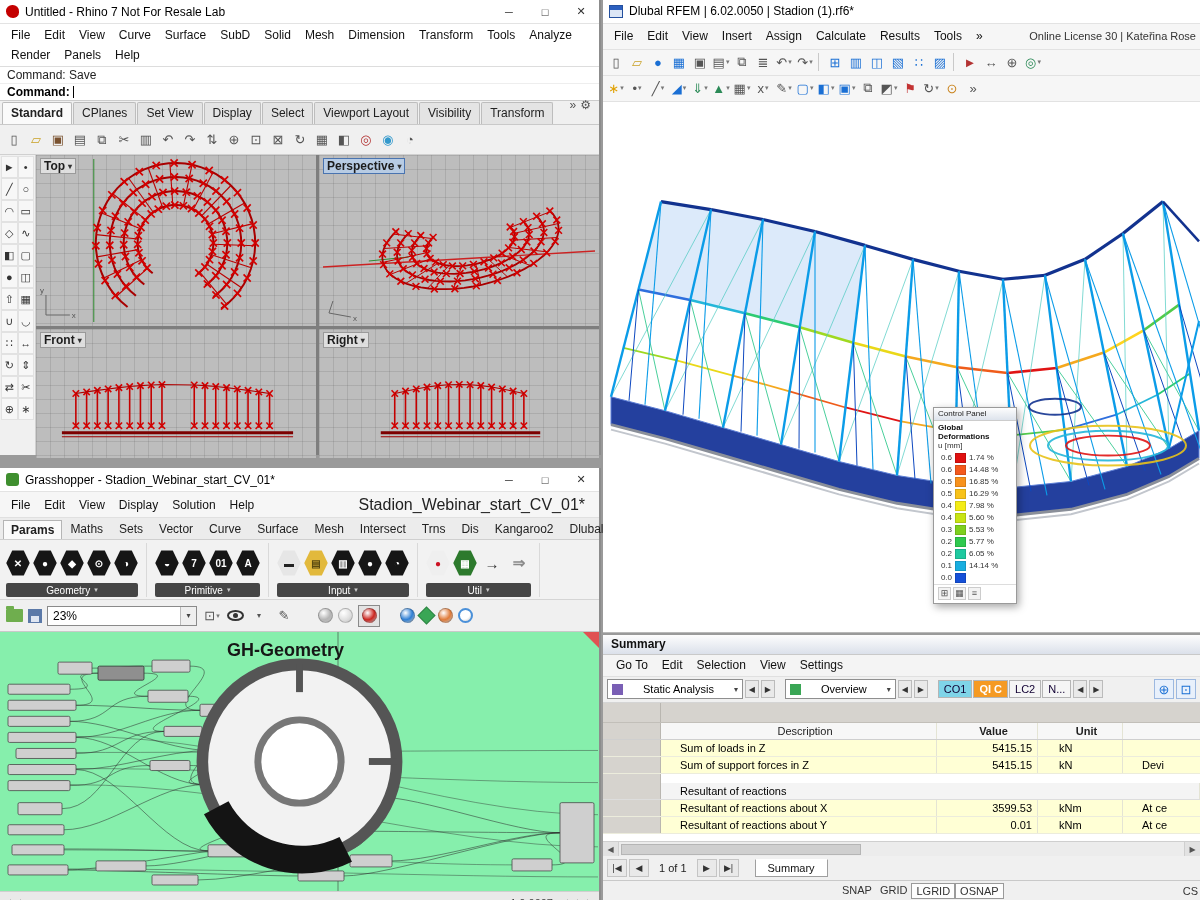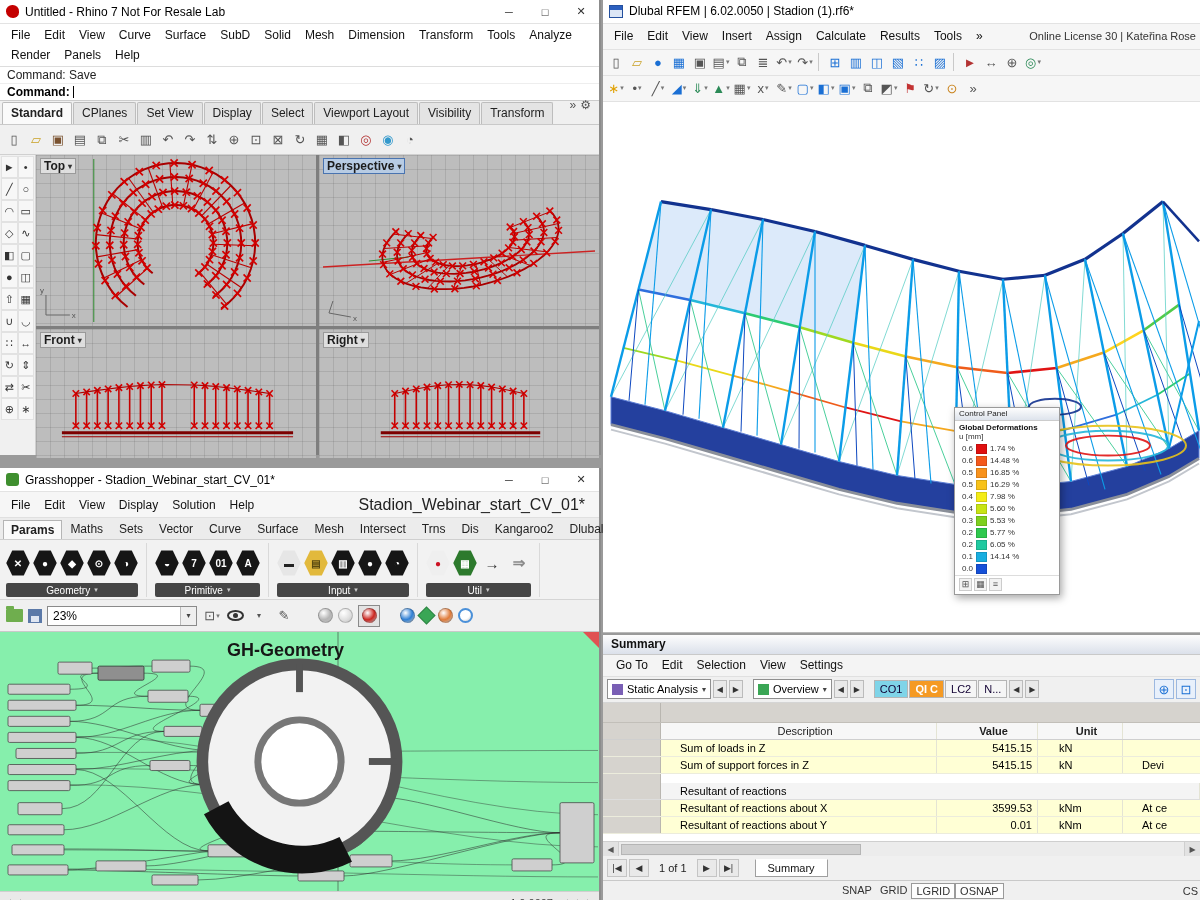--- a/index.html
+++ b/index.html
@@ -78,36 +78,36 @@
 
   
   .rfem{position:absolute;left:603px;top:0;width:597px;height:900px;background:#f0f0f0;display:flex;flex-direction:column;}
   .rfem-logo{width:14px;height:13px;background:linear-gradient(#2b5fbf 40%,#dce6f5 40%);border:1px solid #24509e;}
   .rfem-menu{height:26px;background:#f6f6f6;display:flex;align-items:center;font-size:12px;padding:0 4px;border-bottom:1px solid #e2e2e2;}
   .rfem-license{margin-left:auto;font-size:11px;color:#333;white-space:nowrap;overflow:hidden;}
   .rfem-tb{height:26px;background:#f6f6f6;display:flex;align-items:center;gap:1px;padding:0 3px;border-bottom:1px solid #e2e2e2;}
   .rfem-view{position:relative;height:532px;background:#fff;overflow:hidden;border-bottom:1px solid #b9b9b9;}
   .rfem-view svg{position:absolute;inset:0;width:100%;height:100%;}
 
-  .ctrl-panel{position:absolute;left:351px;top:305px;width:106px;background:#fff;border:1px solid #9a9a9a;box-shadow:2px 3px 8px rgba(0,0,0,.35);font-size:8px;}
+  .ctrl-panel{position:absolute;left:330px;top:305px;width:84px;background:#fff;border:1px solid #9a9a9a;box-shadow:2px 3px 8px rgba(0,0,0,.35);font-size:8px;}
   .cp-title{height:13px;background:linear-gradient(#fdfdfd,#dde3ec);border-bottom:1px solid #ccc;display:flex;align-items:center;padding:0 4px;font-size:8px;color:#222;}
   .cp-caption{padding:2px 4px 0;font-weight:bold;color:#111;font-size:8px;}
   .cp-unit{padding:0 4px 2px;color:#333;font-size:8px;}
   .legend-row{display:flex;align-items:center;height:12px;padding:0 4px;gap:3px;}
   .lg-tick{width:14px;text-align:right;color:#333;}
   .lg-swatch{width:11px;height:10px;background:var(--c,#888);border:1px solid #00000022;}
   .lg-pct{flex:1;color:#333;}
   .cp-foot{display:flex;gap:2px;padding:2px 4px 3px;border-top:1px solid #ddd;}
   .cp-foot .ticon{min-width:13px;height:13px;font-size:9px;border:1px solid #ccc;background:#f3f3f3;}
 
   .summary{height:248px;background:#f0f0f0;display:flex;flex-direction:column;border-top:2px solid #9a9a9a;}
   .sum-cap{height:20px;background:linear-gradient(#fdfdfd,#dbe0ea);font-size:12px;font-weight:bold;color:#111;display:flex;align-items:center;padding:0 8px;border-bottom:1px solid #c9c9c9;}
   .sum-menu{height:22px;display:flex;align-items:center;font-size:12px;padding:0 6px;background:#f4f4f4;border-bottom:1px solid #e0e0e0;}
   .sum-tb{height:26px;display:flex;align-items:center;gap:2px;padding:0 4px;background:#f0f0f0;border-bottom:1px solid #d5d5d5;font-size:11px;}
-  .dropdown{border:1px solid #8f8f8f;background:#fff;height:20px;display:flex;align-items:center;padding:0 4px;gap:4px;}
+  .dropdown{border:1px solid #8f8f8f;background:#fff;height:20px;display:flex;align-items:center;padding:0 4px;gap:20px;}
   .dd-icon{width:11px;height:11px;background:var(--c,#7a5fb5);}
   .dd-text{white-space:nowrap;}
   .dd-caret{font-size:8px;color:#444;}
   .nav-sm{width:14px;height:18px;display:flex;align-items:center;justify-content:center;font-size:8px;color:#333;border:1px solid #bbb;background:#e9e9e9;}
   .chip{height:18px;display:flex;align-items:center;padding:0 5px;font-size:11px;background:var(--bg,#fff);border:1px solid #b5b5b5;color:#103;}
   .chip.selected{font-weight:bold;color:#fff;}
   .link-icons{margin-left:auto;display:flex;gap:2px;}
   .link-icons .ticon{border:1px solid #9cb8e0;background:#e8f0fb;color:#1a6fd4;}
   .sum-table{flex:1;background:#fff;font-size:11px;overflow:hidden;position:relative;}
   .trow{display:flex;height:17px;line-height:17px;border-bottom:1px solid #ececdc;gap:13px;}

